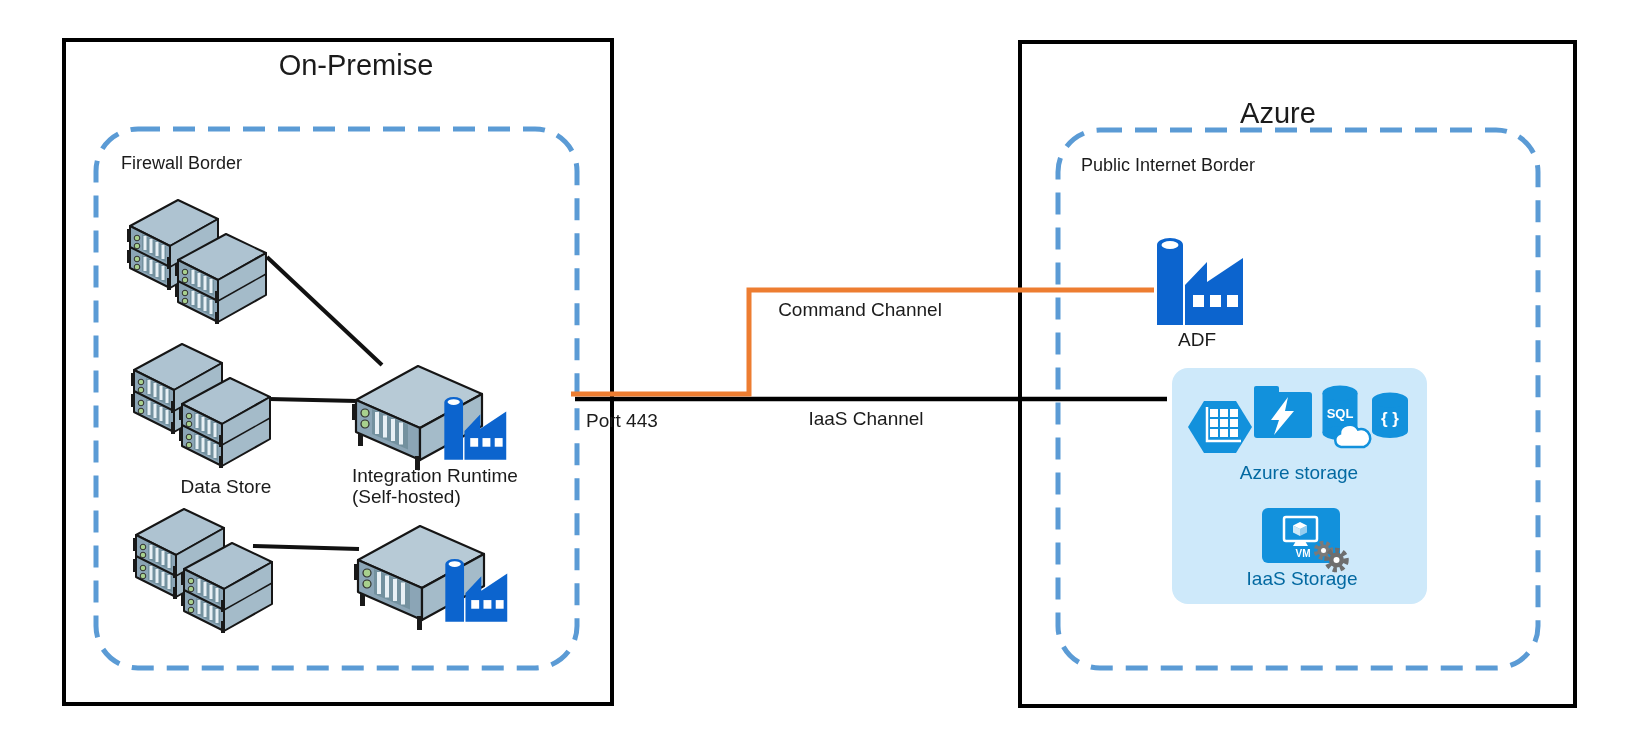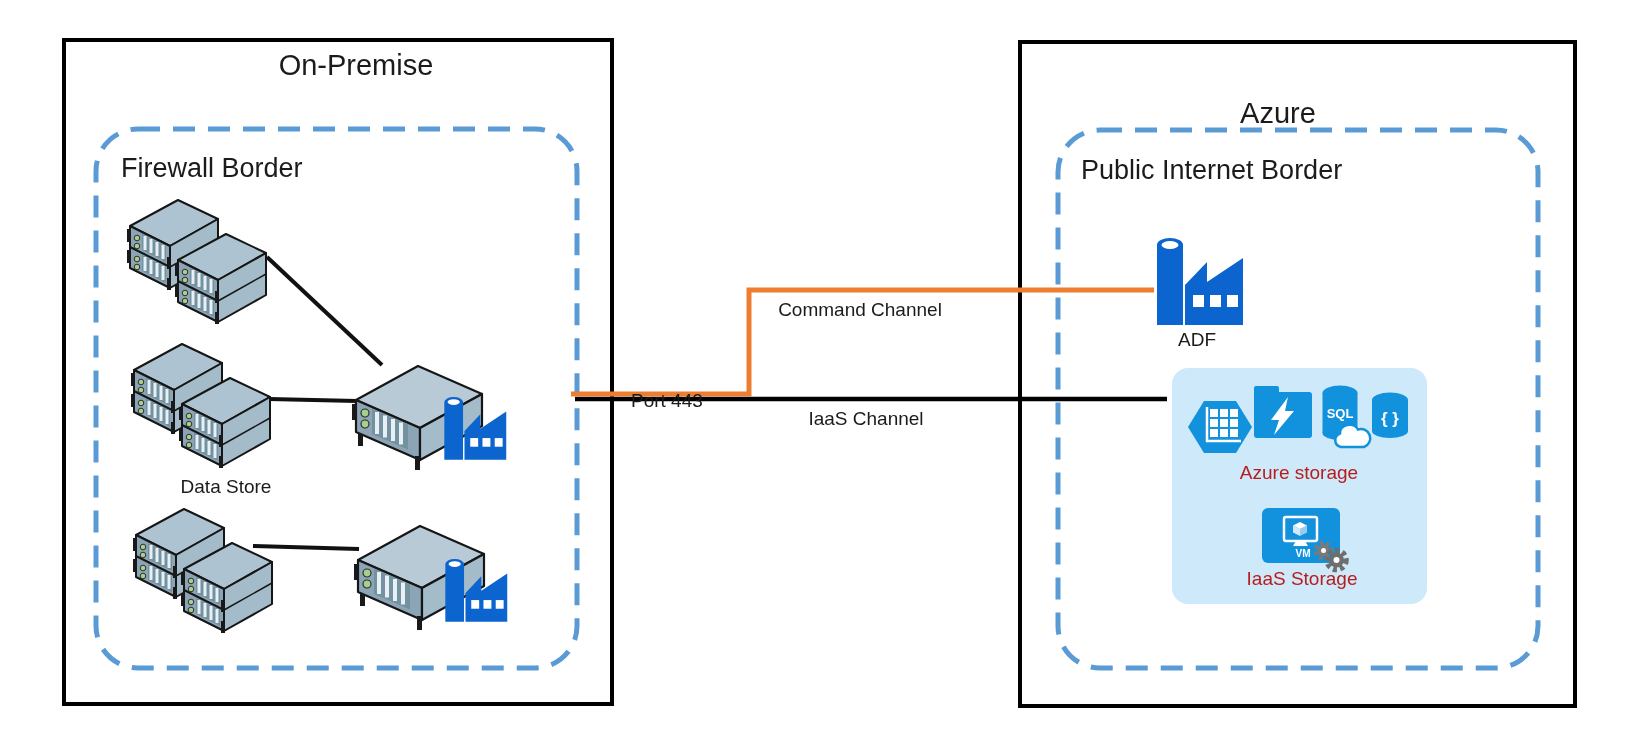--- a/index.html
+++ b/index.html
@@ -3,23 +3,23 @@
 <meta charset="utf-8">
 <style>
   html,body{margin:0;padding:0;background:#fff;}
   .canvas{position:relative;width:1627px;height:754px;background:#fff;overflow:hidden;
           font-family:"Liberation Sans",sans-serif;color:#161616;}
   .region-box{position:absolute;border:4px solid #000;background:transparent;box-sizing:border-box;}
   svg.overlay{position:absolute;left:0;top:0;width:1627px;height:754px;}
   .lbl{position:absolute;white-space:nowrap;color:#1b1b1b;line-height:1.1;}
   .centered{transform:translateX(-50%);}
   .title{font-size:29px;}
-  .zone{font-size:27px;}
+  .zone{font-size:18px;}
   .small{font-size:19px;}
-  .blue-label{color:#b91c1c;font-size:19px;}
+  .blue-label{color:#0369a1;font-size:19px;}
   .ir-label div{font-size:19px;}
 </style>
 </head>
 <body>
 
 <div class="canvas">
 
   <div class="region-box" style="left:62px;top:38px;width:552px;height:668px;"></div>
   <div class="region-box" style="left:1018px;top:40px;width:559px;height:668px;"></div>
 
@@ -172,22 +172,26 @@
       <circle cx="1323.5" cy="550.5" r="2.5" fill="#fff"></circle>
       <circle cx="1336.5" cy="560" r="9.5" fill="none" stroke="#6e6e6e" stroke-width="5.5" stroke-dasharray="4 3.2"></circle>
       <circle cx="1336.5" cy="560" r="7.5" fill="#6e6e6e"></circle>
       <circle cx="1336.5" cy="560" r="3" fill="#fff"></circle>
     </g>
   </svg>
 
   <div class="lbl title centered" style="left:356px;top:50px;text-align:right;">On-Premise</div>
   <div class="lbl zone" style="left:121px;top:154px;">Firewall Border</div>
   <div class="lbl small centered" style="left:186px;top:477px;margin-left:40px;">Data Store</div>
+  <div class="lbl ir-label" style="left:352px;top:466px;">
+    <div>Integration Runtime</div>
+    <div>(Self-hosted)</div>
+  </div>
 
-  <div class="lbl small" style="left:586px;top:391px;margin-left:45px;">Port 443</div>
+  <div class="lbl small" style="left:586px;top:411px;">Port 443</div>
   <div class="lbl small centered" style="left:860px;top:300px;">Command Channel</div>
   <div class="lbl small centered" style="left:866px;top:409px;">IaaS Channel</div>
 
   <div class="lbl title centered" style="left:1278px;top:57px;margin-top:41px;">Azure</div>
   <div class="lbl zone" style="left:1081px;top:156px;">Public Internet Border</div>
   <div class="lbl small centered" style="left:1197px;top:330px;text-align:center;">ADF</div>
   <div class="lbl blue-label centered" style="left:1299px;top:463px;">Azure storage</div>
   <div class="lbl blue-label centered" style="left:1302px;top:569px;">IaaS Storage</div>
 
 </div>

